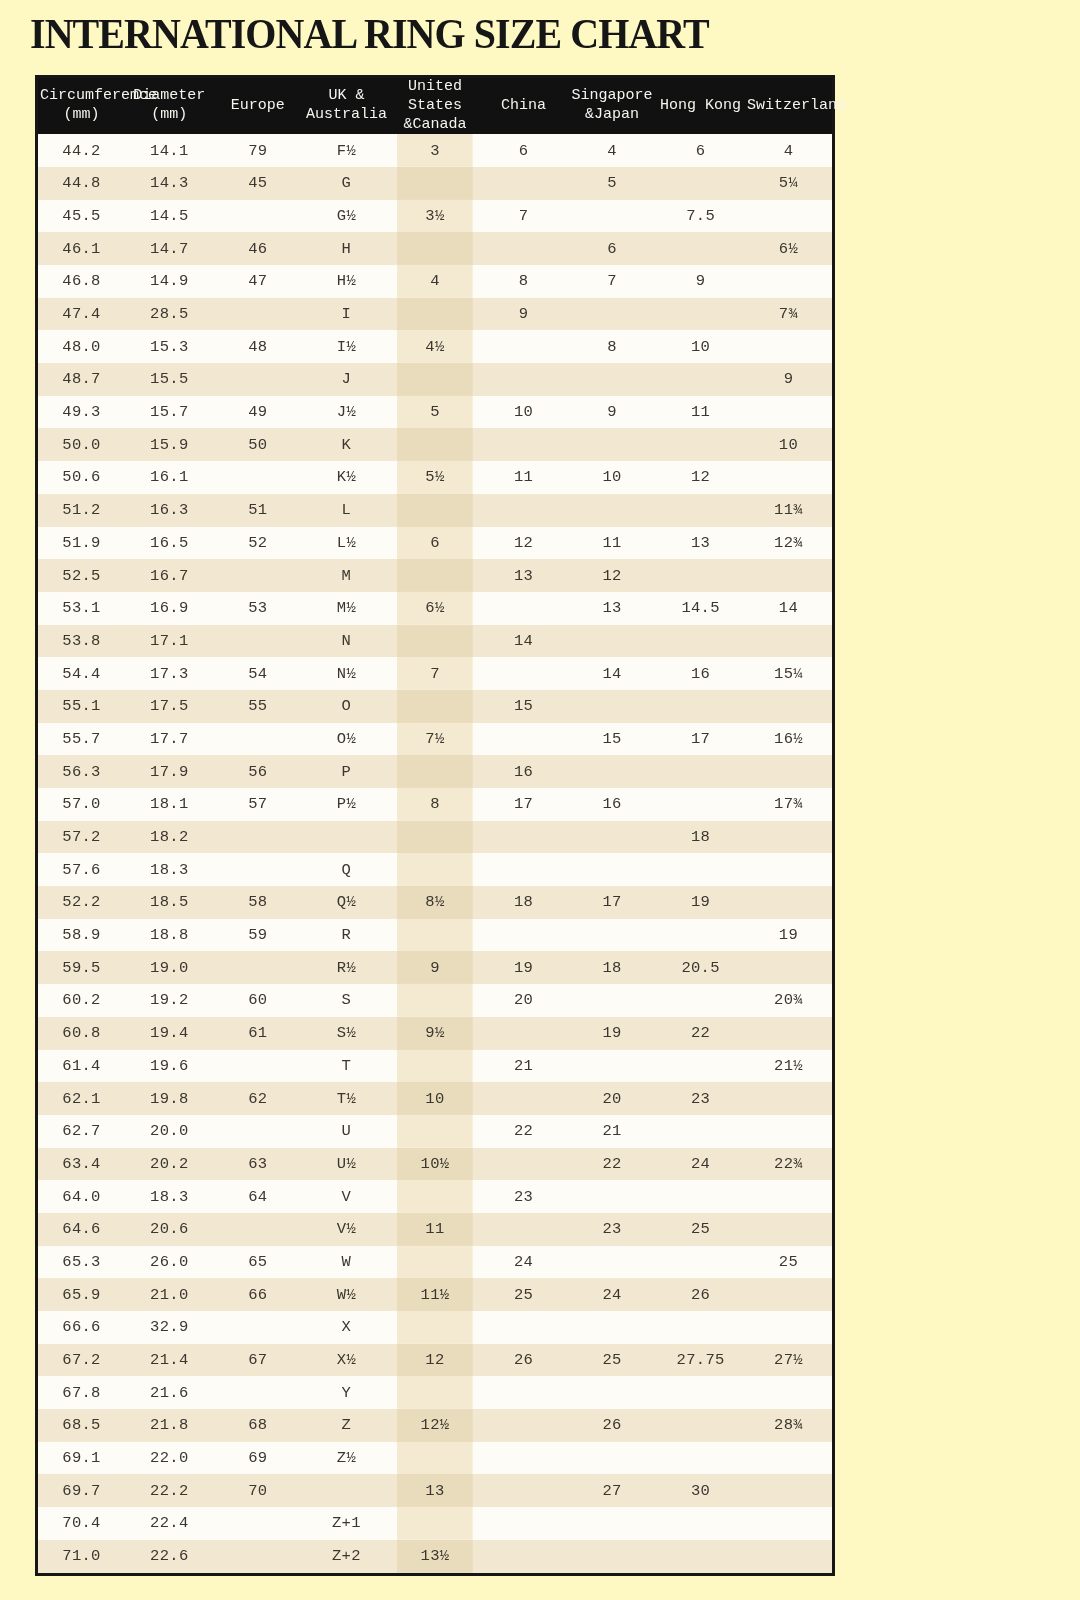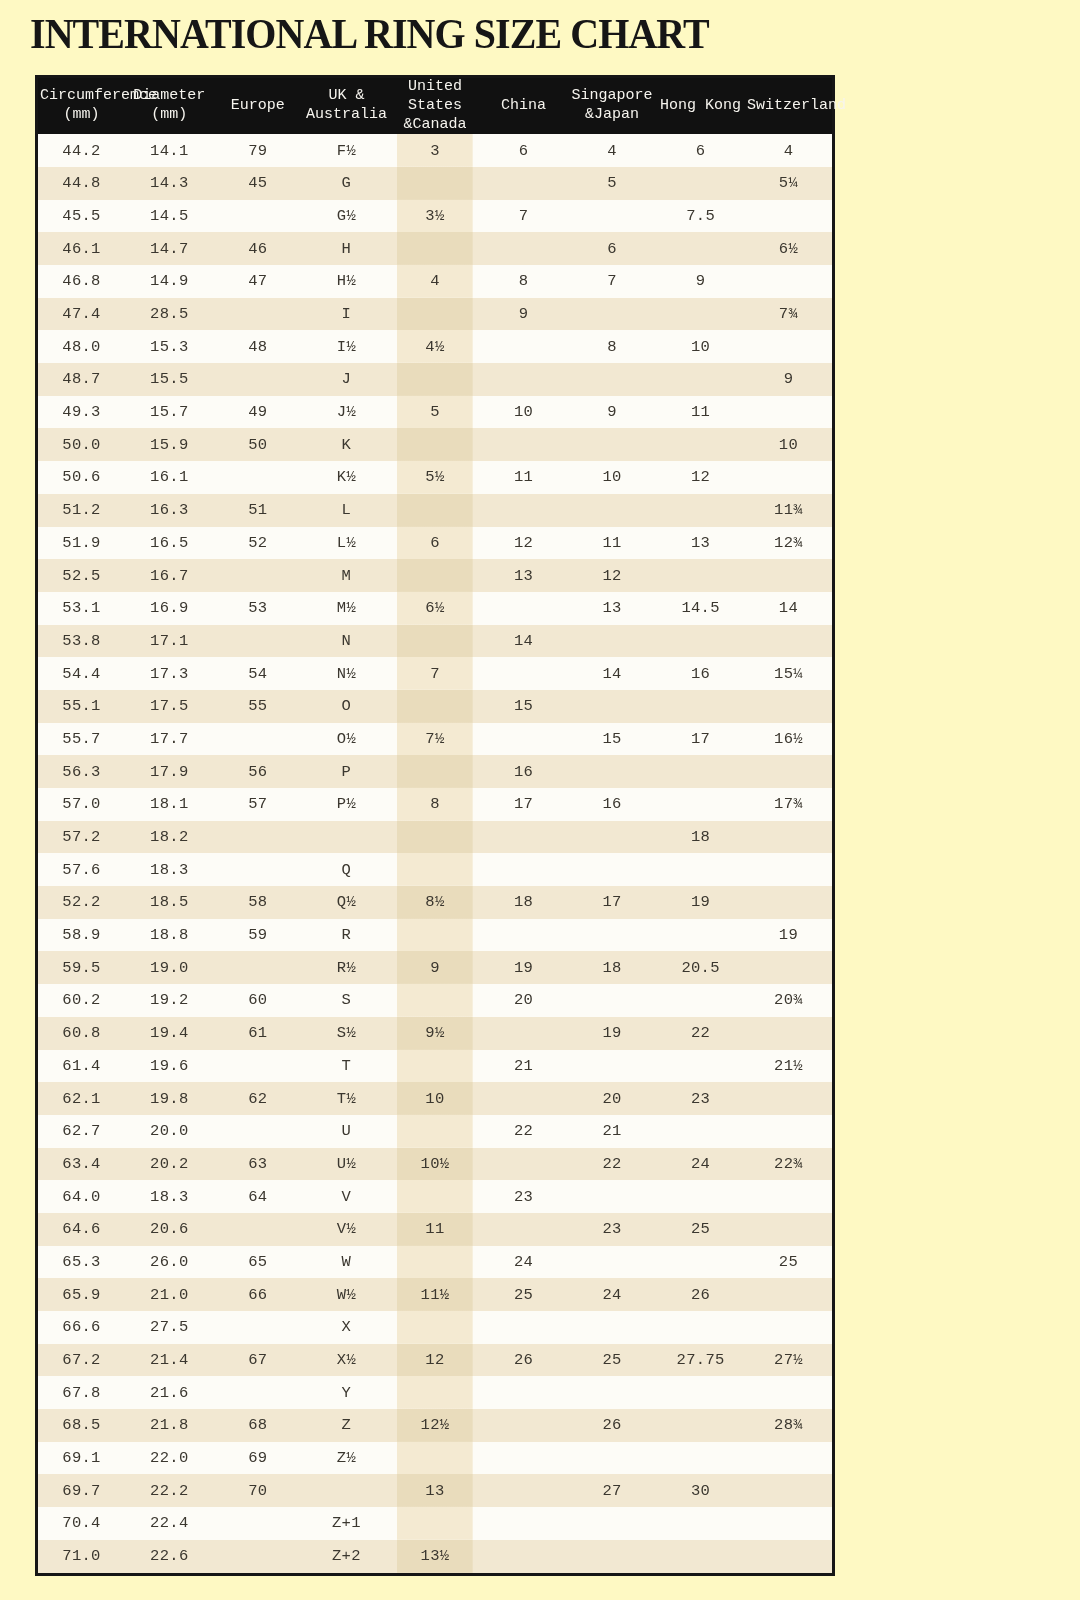--- a/index.html
+++ b/index.html
@@ -492,21 +492,21 @@
           <td>66</td>
           <td>W½</td>
           <td>11½</td>
           <td>25</td>
           <td>24</td>
           <td>26</td>
           <td></td>
         </tr>
         <tr class="row-white">
           <td>66.6</td>
-          <td>27.5</td>
+          <td>32.9</td>
           <td></td>
           <td>X</td>
           <td></td>
           <td></td>
           <td></td>
           <td></td>
           <td></td>
         </tr>
         <tr class="row-beige">
           <td>67.2</td>

